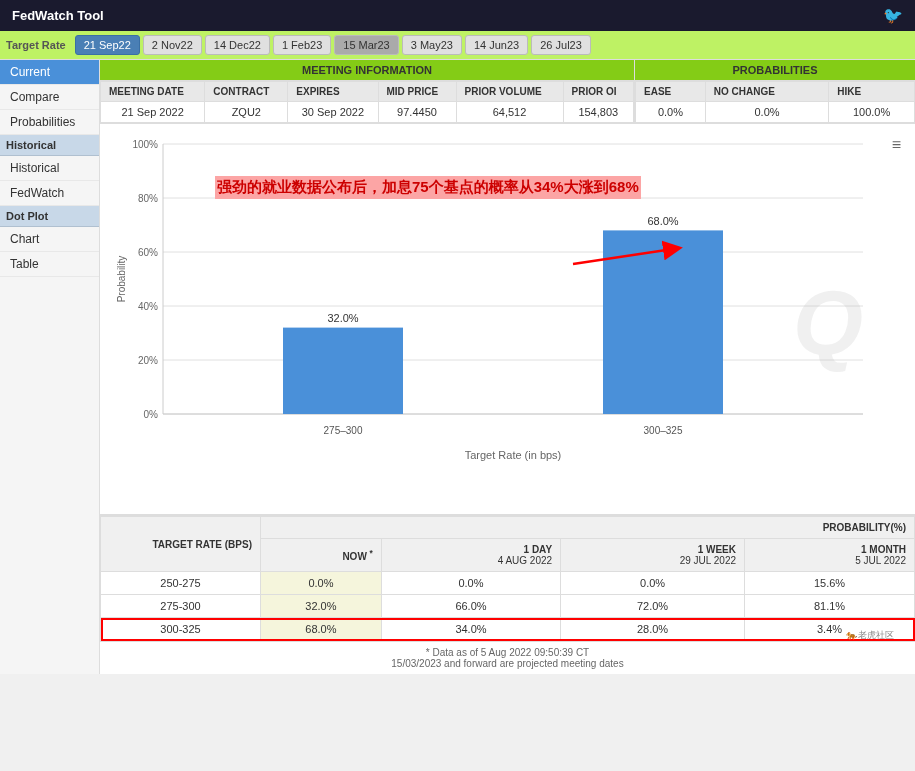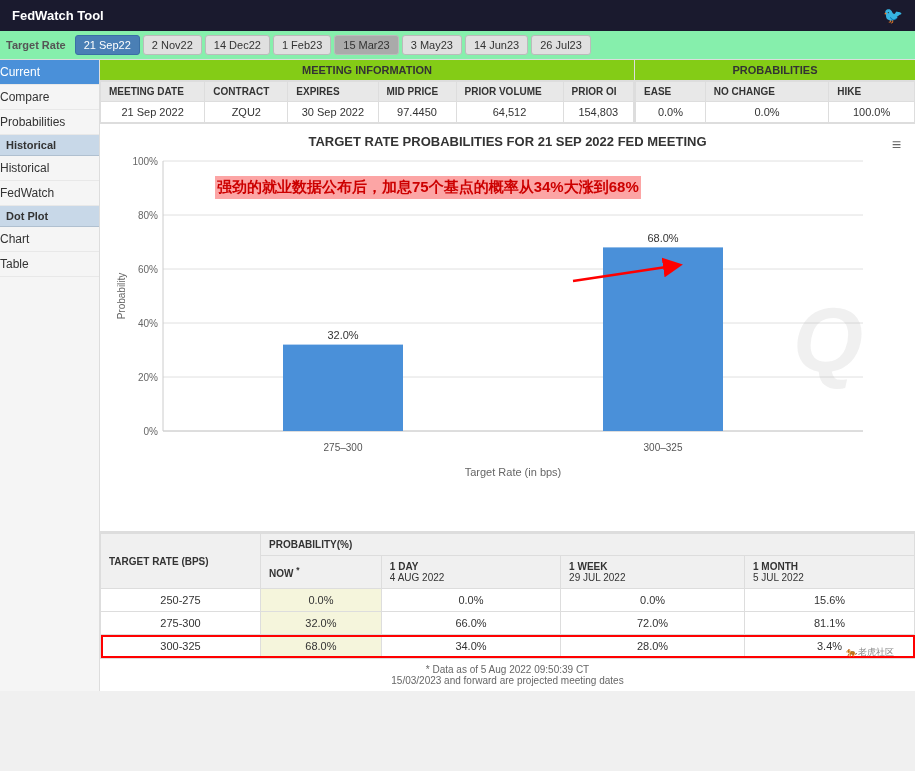--- a/index.html
+++ b/index.html
@@ -36,33 +36,33 @@
     .sidebar-section-header {
       background: #c8d8e8;
       padding: 4px 6px;
       font-size: 11px;
       font-weight: bold;
       color: #333;
       border-bottom: 1px solid #b0c0d0;
     }
 
     .sidebar-item {
-      padding: 5px 0;
+      padding: 5px 10px;
       font-size: 12px;
       color: #333;
       cursor: pointer;
       border-bottom: 1px solid #e8e8e8;
     }
     .sidebar-item.active { background: #4a90d9; color: white; }
 
     .tab-bar {
       display: flex;
       align-items: center;
       padding: 4px 6px;
-      background: #86efac;
+      background: #bef264;
       border-bottom: 1px solid #ddd;
       gap: 3px;
     }
 
     .tab-label {
       font-size: 11px;
       font-weight: bold;
       color: #555;
       margin-right: 6px;
       white-space: nowrap;
@@ -171,21 +171,21 @@
     }
 
     .data-table {
       width: 100%;
       border-collapse: collapse;
       font-size: 11px;
     }
 
     .data-table th {
       padding: 5px 8px;
-      text-align: left;
+      text-align: right;
       border: 1px solid #ddd;
       background: #f0f0f0;
       font-size: 10px;
       font-weight: bold;
       color: #333;
     }
 
     .data-table td {
       padding: 5px 8px;
       text-align: center;
@@ -287,21 +287,20 @@
               <td>0.0%</td>
               <td>0.0%</td>
               <td>100.0%</td>
             </tr>
           </tbody>
         </table>
       </div>
     </div>
 
     <div class="chart-area" style="position:relative;">
-      <div class="chart-title">TARGET RATE PROBABILITIES FOR 21 SEP 2022 FED MEETING</div>
       <div class="chart-menu-icon">≡</div>
 
       <div style="position:absolute; top:52px; left:115px; z-index:10; background:#fca5a5; padding:2px;">
         <span style="font-size:15px; font-weight:bold; color:#cc0000;">强劲的就业数据公布后，加息75个基点的概率从34%大涨到68%</span>
       </div>
 
       <svg width="790" height="370" style="display:block; margin:0 auto;">
 
         <line x1="50" y1="10" x2="750" y2="10" stroke="#e0e0e0" stroke-width="1"></line>
         <line x1="50" y1="64" x2="750" y2="64" stroke="#e0e0e0" stroke-width="1"></line>

